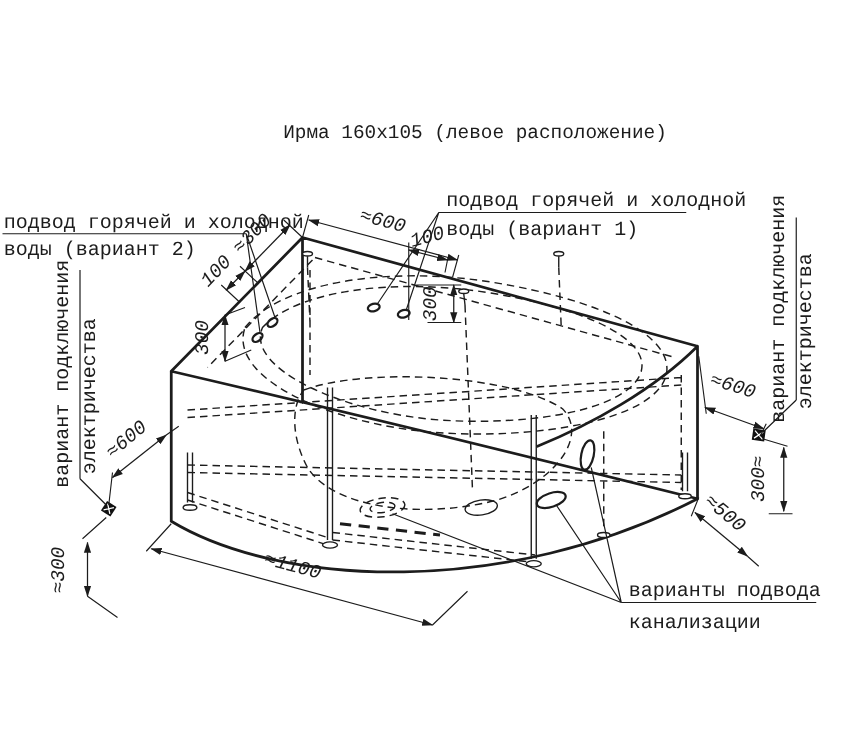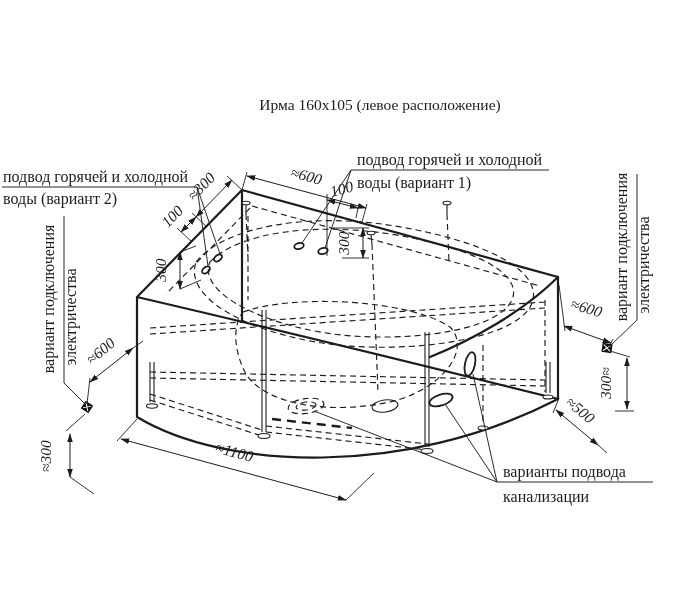--- a/index.html
+++ b/index.html
@@ -1,17 +1,17 @@
 <!DOCTYPE html>
 <html><head>
 <meta charset="utf-8">
 <style>
   html,body{margin:0;padding:0;background:#ffffff;}
   #stage{position:relative;width:675px;height:600px;background:#ffffff;overflow:hidden;
-         font-family:Liberation Serif, serif;}
+         font-family:Liberation Mono, monospace;}
   svg{position:absolute;left:0;top:0;}
   text{fill:#1c1c1c;}
   .lbl{font-size:16px;}
   .dim{font-size:15.5px;font-style:italic;}
   .title{font-size:15.5px;}
 </style>
 </head>
 <body>
 
 <div id="stage">

